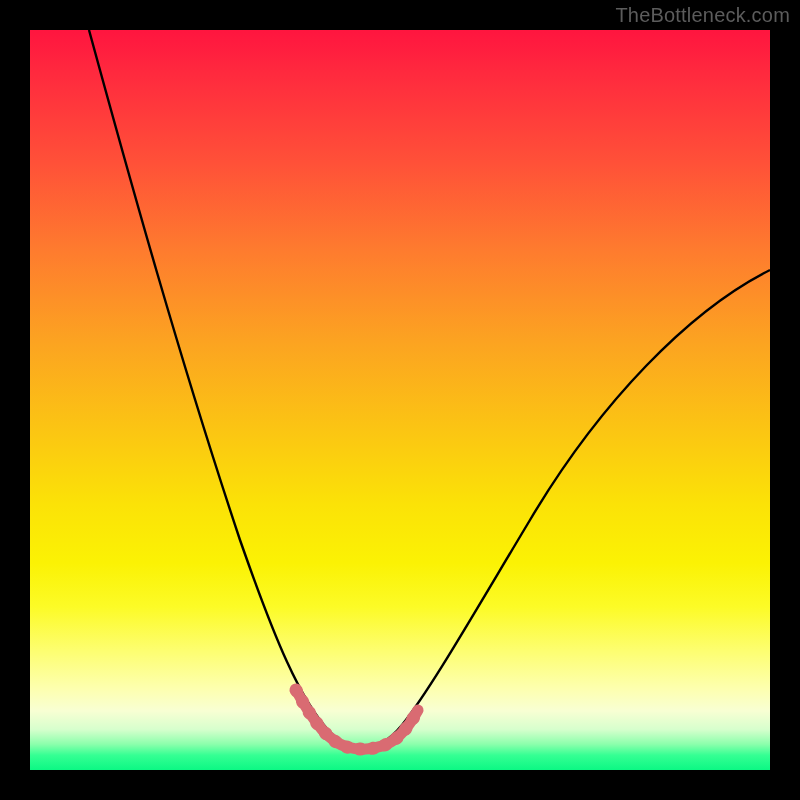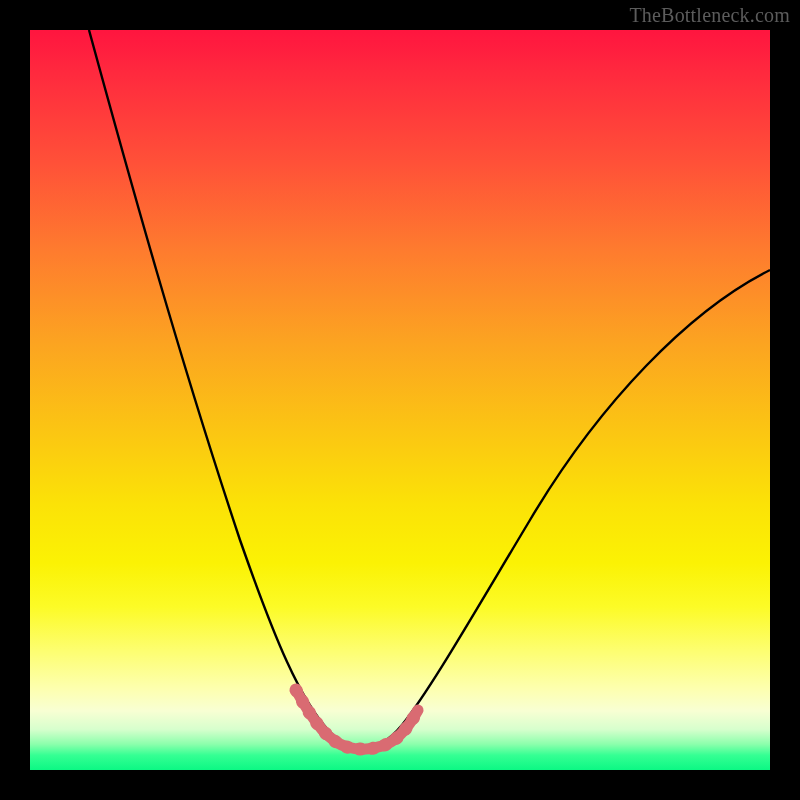--- a/index.html
+++ b/index.html
@@ -54,21 +54,20 @@
     height: 740px;
     overflow: visible;
   }
   .watermark {
     position: absolute;
     top: 4px;
     right: 10px;
     color: #5c5c5c;
     font-size: 20px;
     letter-spacing: 0.2px;
-    font-family: Liberation Serif, serif;
   }
 </style>
 </head>
 <body>
 
 <div class="frame">
 
   <div class="watermark">TheBottleneck.com</div>
 
   <div class="plot-area">

